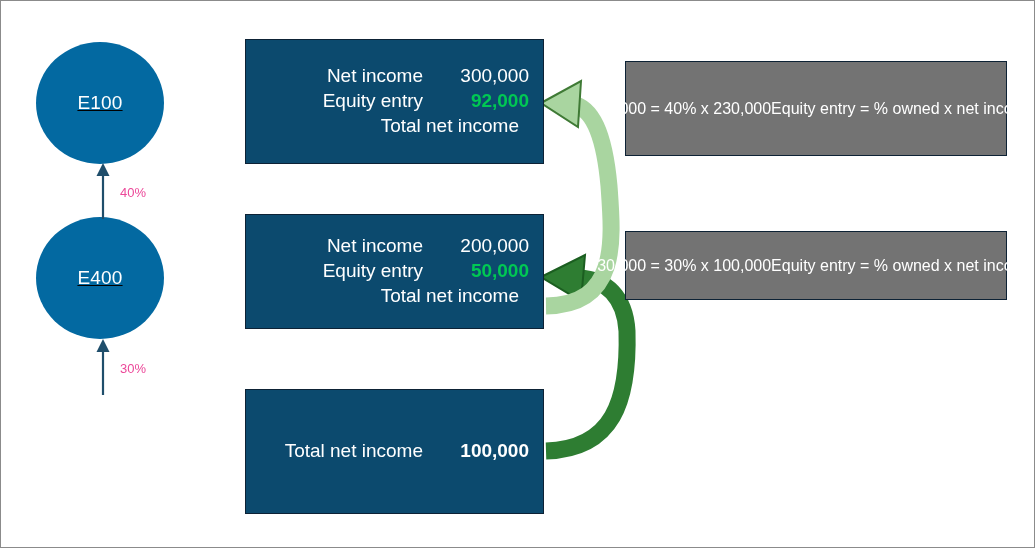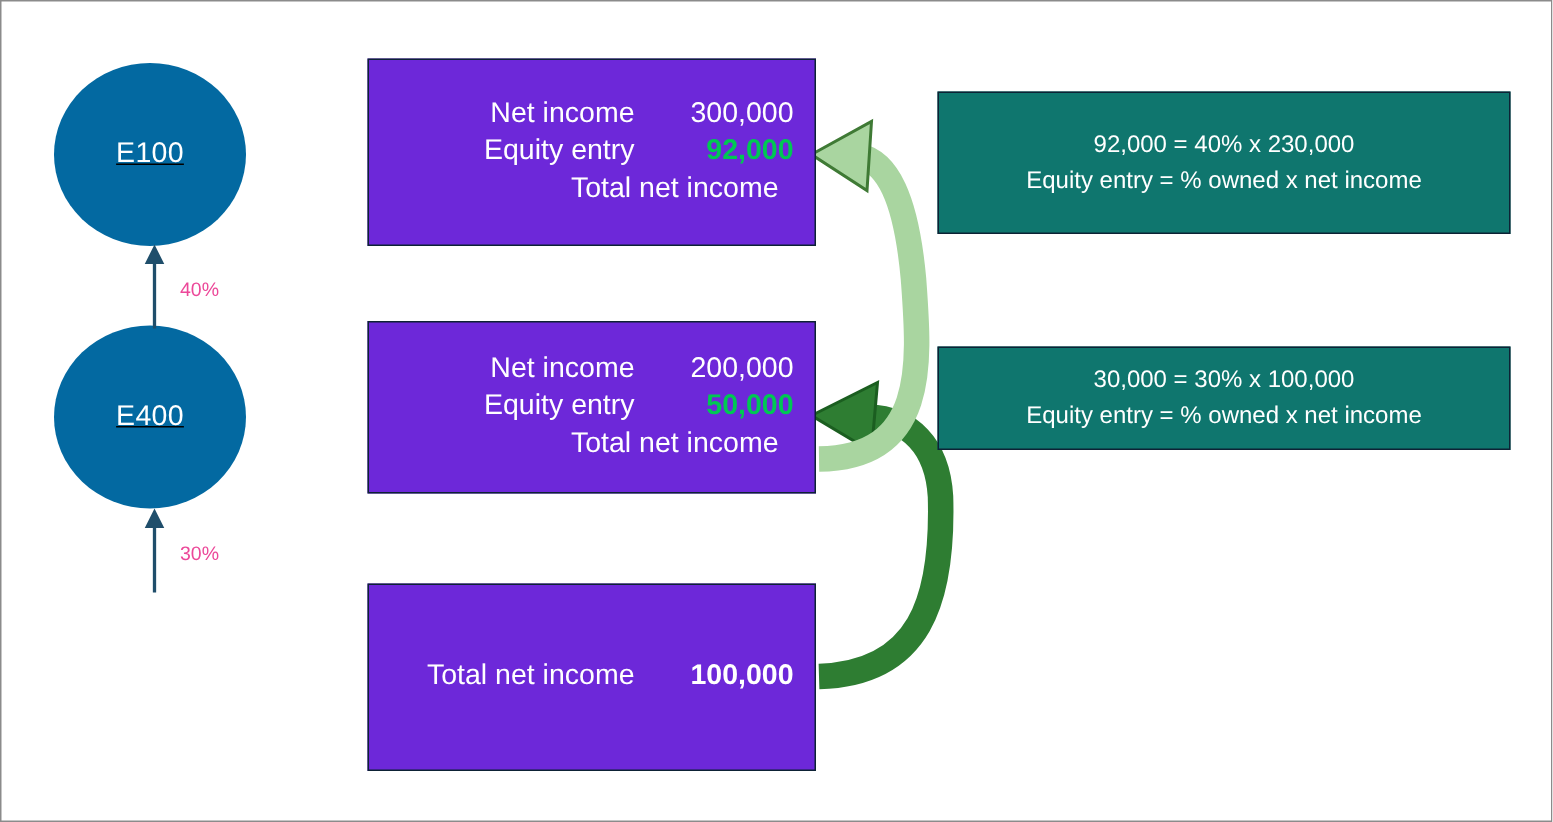--- a/index.html
+++ b/index.html
@@ -43,21 +43,21 @@
     position: absolute;
     font-size: 13px;
     color: #ec4899;
     white-space: nowrap;
     font-family: "Liberation Sans", sans-serif;
   }
 
   
   .income-box {
     position: absolute;
-    background: #6d28d9;
+    background: #0c4a6e;
     border: 1.5px solid #0d2235;
     box-sizing: border-box;
     display: flex;
     flex-direction: column;
     justify-content: center;
     padding: 0 14px 0 24px;
   }
   .income-row {
     display: flex;
     align-items: baseline;
@@ -77,25 +77,25 @@
     min-width: 96px;
     text-align: right;
     font-family: "Liberation Sans", sans-serif;
   }
   .row-value.equity { color: #00c853; font-weight: bold; }
   .row-value.total  { font-weight: bold; }
 
   
   .formula-box {
     position: absolute;
-    background: #0f766e;
+    background: #737373;
     border: 1.5px solid #0d2235;
     box-sizing: border-box;
     display: flex;
-    flex-direction: column;
+    flex-direction: row;
     align-items: center;
     justify-content: center;
     padding: 0 8px;
   }
   .formula-line {
     color: #ffffff;
     font-size: 16px;
     line-height: 1.45;
     white-space: nowrap;
     text-align: center;

